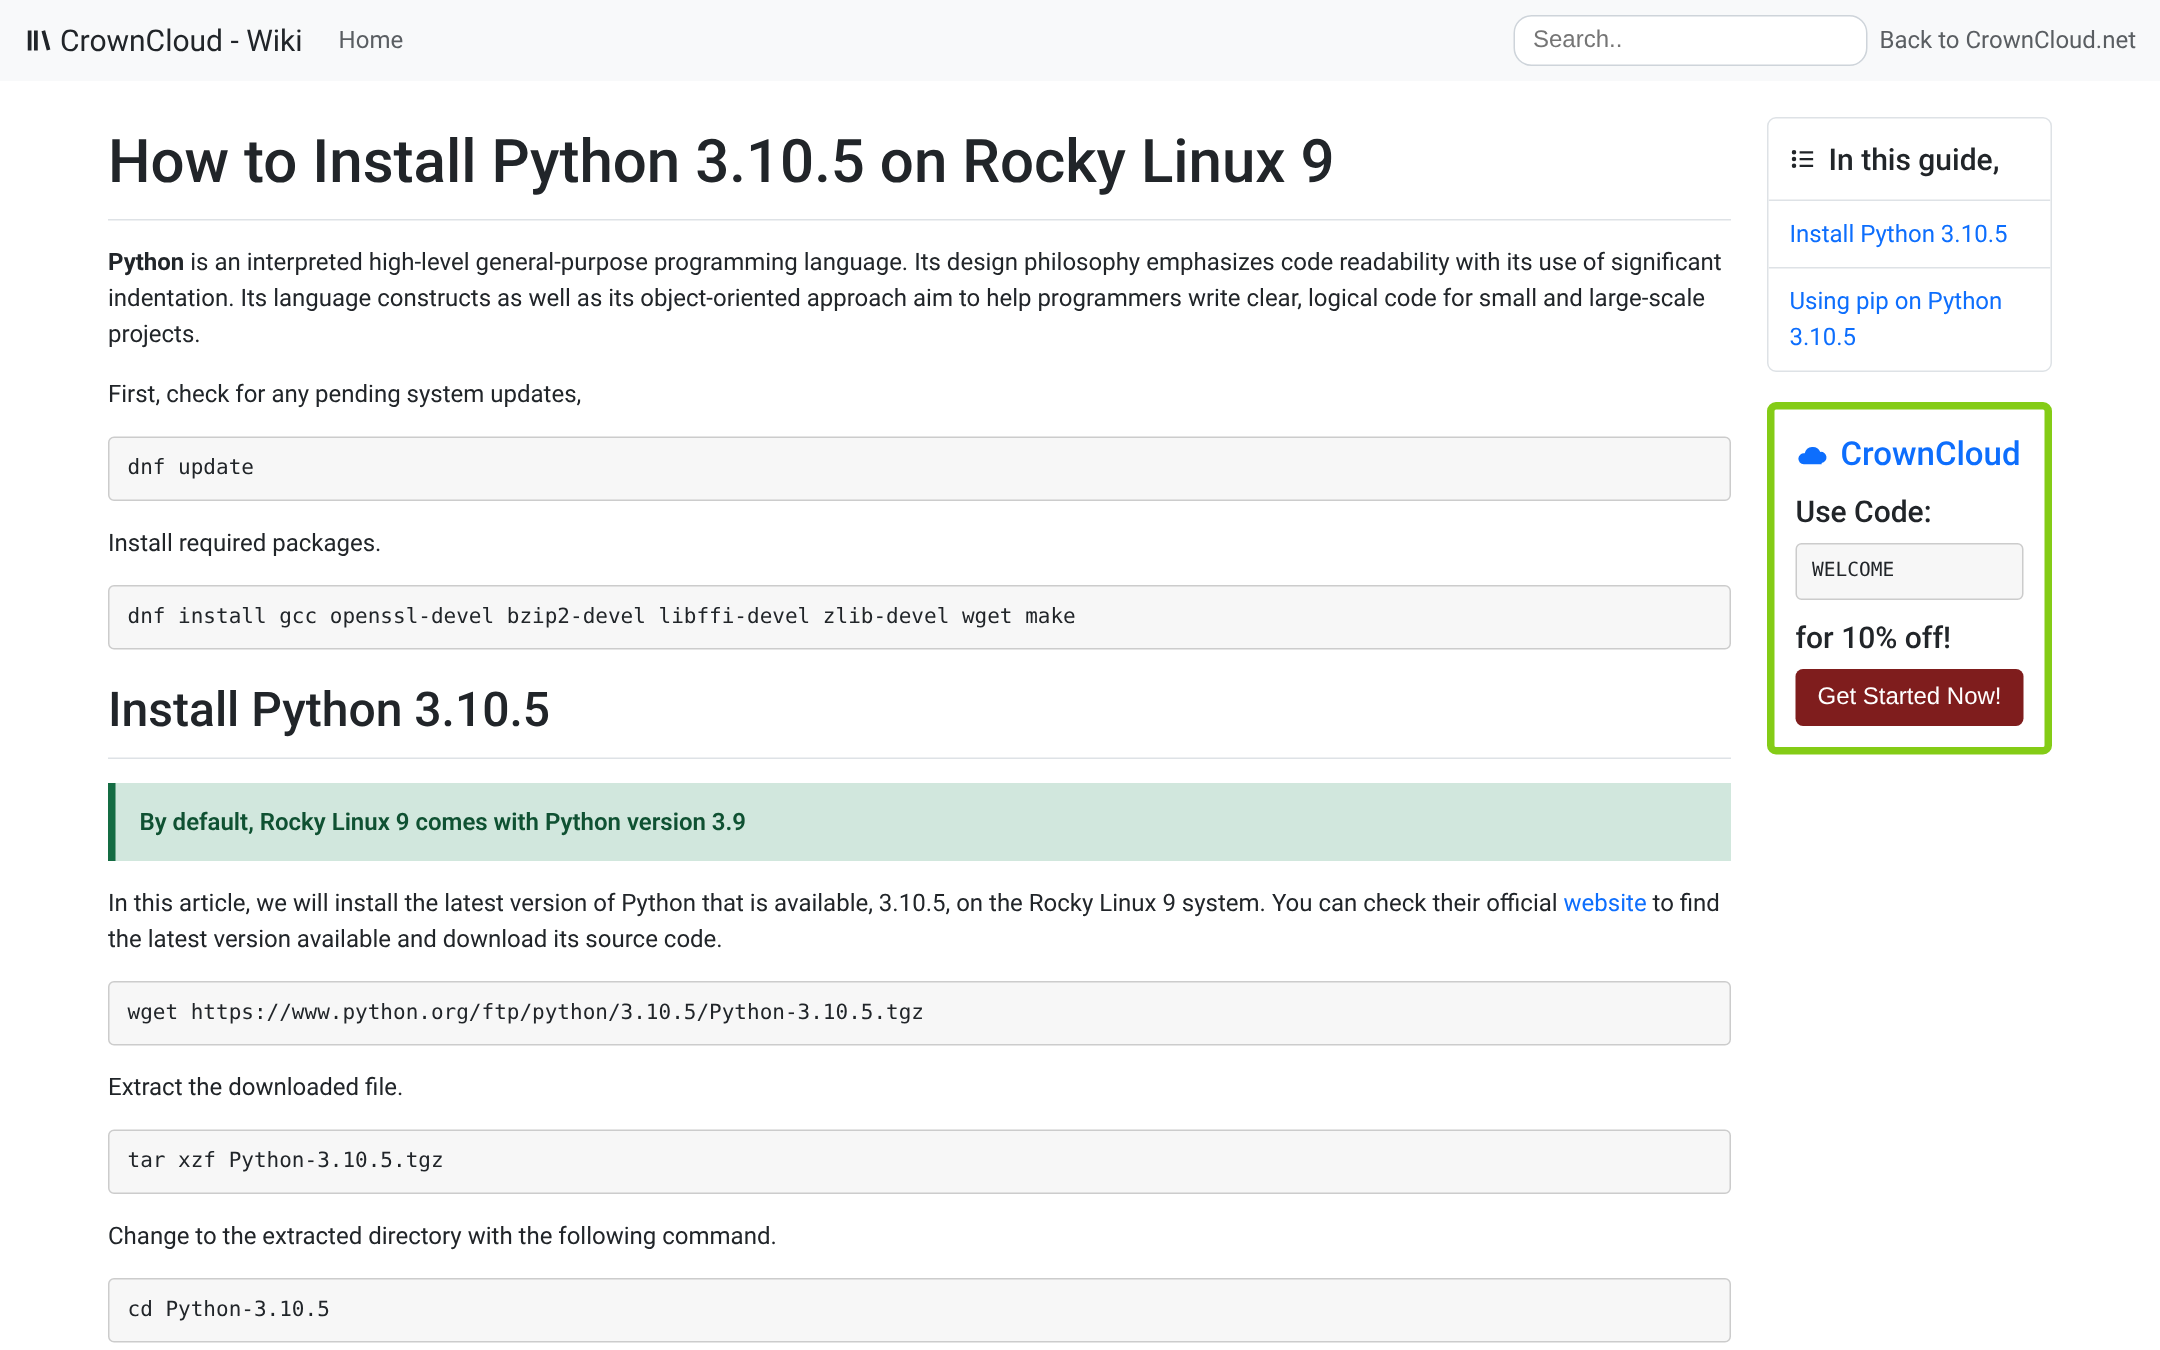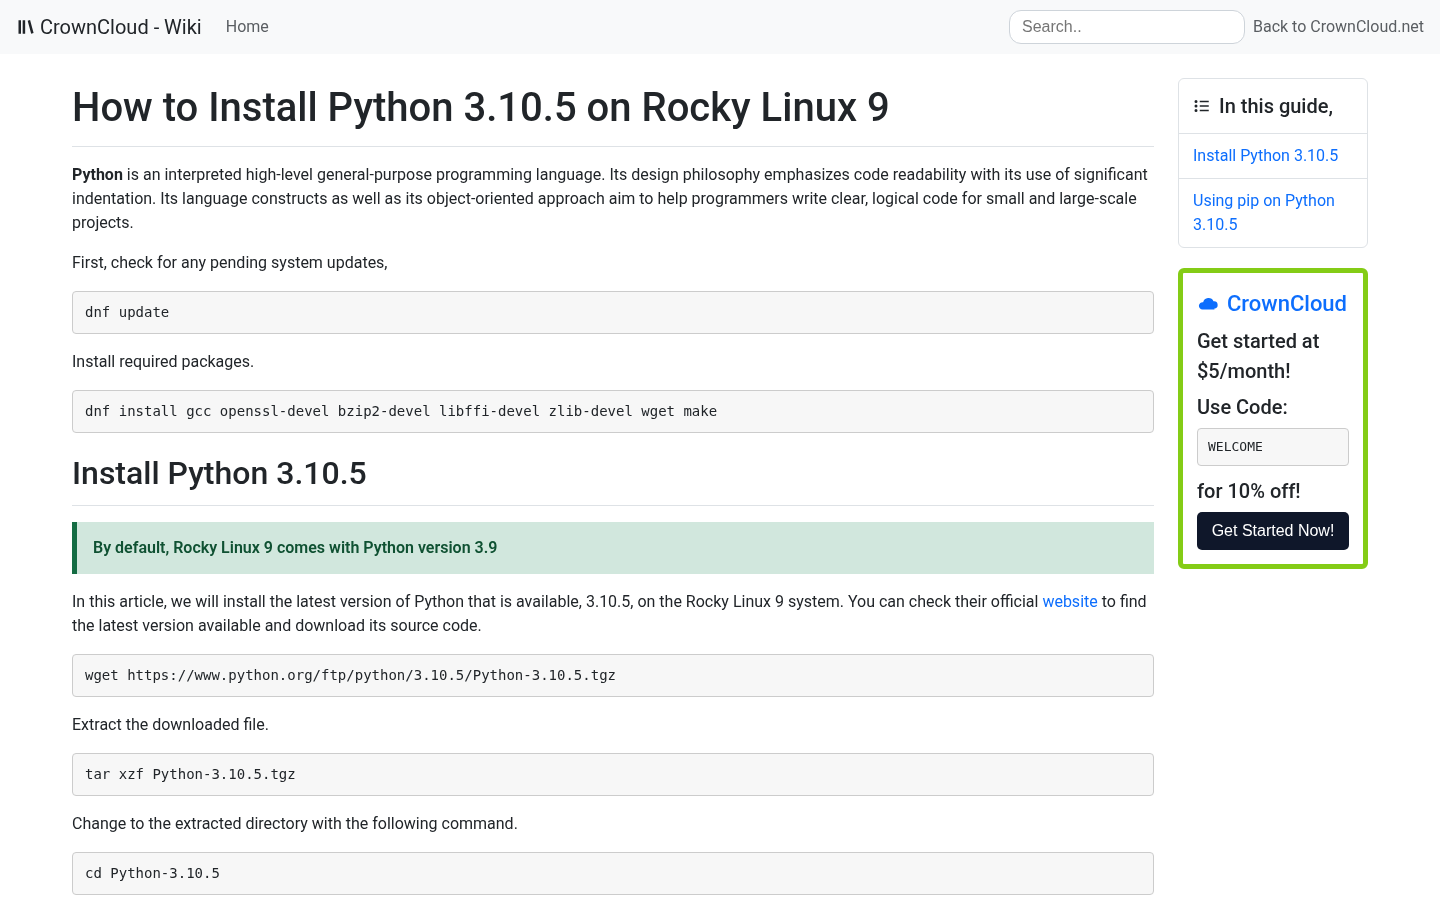--- a/index.html
+++ b/index.html
@@ -140,21 +140,21 @@
     border: 1px solid #ccc;
     border-radius: 4px;
     padding: 8px 10px;
     font-family: SFMono-Regular, Menlo, Monaco, Consolas, monospace;
     font-size: 13px;
     margin: 4px 0 10px 0;
   }
   .promo-btn {
     display: block;
     width: 100%;
-    background: #0f172a;
+    background: #7f1d1d;
     color: #fff;
     text-align: center;
     padding: 10px 8px;
     border-radius: 5px;
     border: none;
     font-size: 16px;
     cursor: pointer;
   }
   svg { display: block; }
 </style>
@@ -231,20 +231,19 @@
 
     <div class="promo-card">
       <div class="promo-title">
         <span>
           <svg width="22" height="22" viewBox="0 0 24 24" fill="#0d6efd">
               <path d="M19 18H6a4 4 0 1 1 .7-7.95A6 6 0 0 1 18 9a4 4 0 0 1 1 8z"></path>
             </svg>
         </span>
         <span>CrownCloud</span>
       </div>
-      <div class="promo-h">Get started at $5/month!</div>
       <div class="promo-h">Use Code:</div>
       <code class="promo-code">WELCOME</code>
       <div class="promo-h">for 10% off!</div>
       <button class="promo-btn">Get Started Now!</button>
     </div>
   </aside>
 </div>
 
 </body></html>

